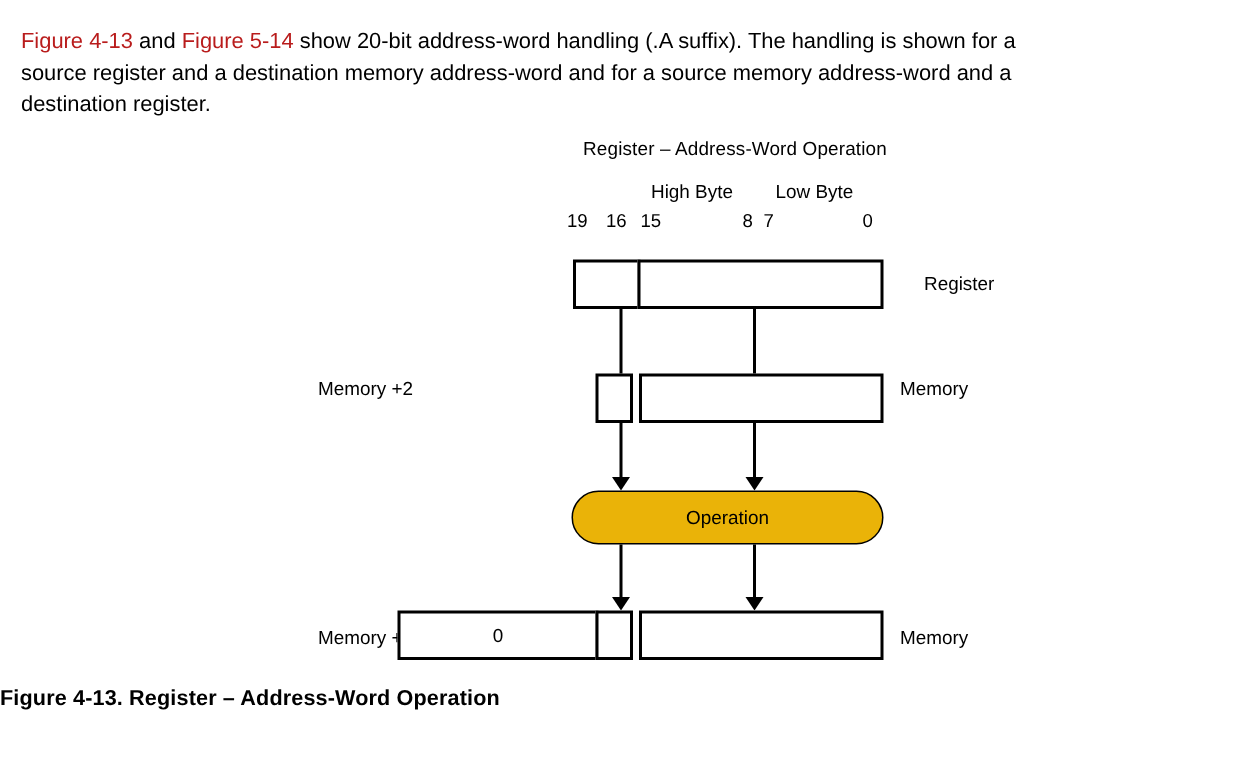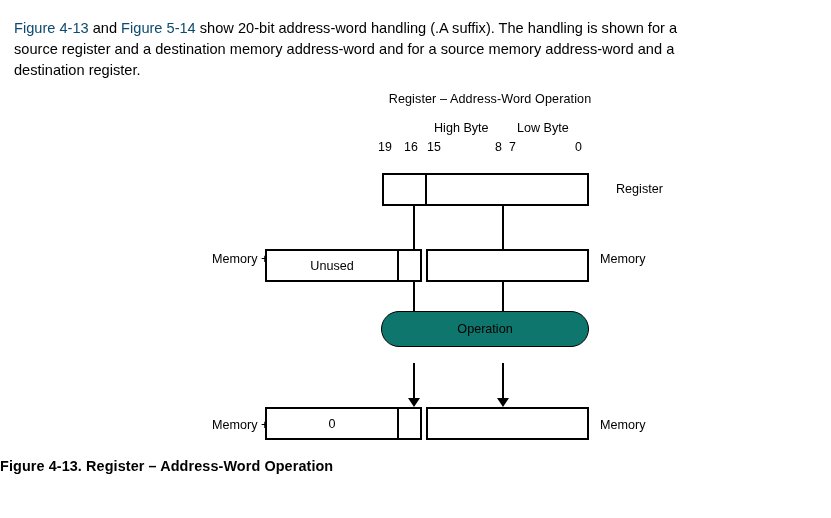--- a/index.html
+++ b/index.html
@@ -37,21 +37,21 @@
     left: 14px;
     top: 18px;
     width: 860px;
     font-size: 14.6px;
     line-height: 21px;
     color: #000000;
     white-space: nowrap;
   }
   .paragraph .line { white-space: nowrap; }
   .link {
-    color: #0c4a6e;
+    color: #b91c1c;
     margin-top: 11px;
   }
 
   
   .diagram {
     position: absolute;
     left: 0;
     top: 92px;
     width: 831px;
     height: 400px;
@@ -131,27 +131,27 @@
 
   
   .mem2-zero  { left: 265px; top: 315px; width: 134px; height: 33px; }
   .mem2-small { left: 397px; top: 315px; width: 25px; height: 33px; }
   .mem2-wide  { left: 426px; top: 315px; width: 163px; height: 33px; }
 
   
   .operation {
     position: absolute;
     left: 381px;
-    top: 219px;
+    top: 235px;
     width: 208px;
     height: 36px;
     border: 1.6px solid #000000;
     border-radius: 18px;
     box-sizing: border-box;
-    background: #0f766e;
+    background: #eab308;
   }
   .operation-label {
     position: absolute;
     width: 100%;
     top: 50%;
     transform: translateY(-50%);
     text-align: center;
     font-size: 12.6px;
   }
 
@@ -230,23 +230,20 @@
   </div>
   <div class="box reg-seg-lo">
     <span class="box-label"></span>
   </div>
   <div class="side-label label-register">Register</div>
 
   <div class="vline v-left-a"></div>
   <div class="vline v-right-a"></div>
 
   <div class="side-label label-mem2-left-1">Memory +2</div>
-  <div class="box mem1-unused">
-    <span class="box-label">Unused</span>
-  </div>
   <div class="box mem1-small">
     <span class="box-label"></span>
   </div>
   <div class="box mem1-wide">
     <span class="box-label"></span>
   </div>
   <div class="side-label label-memory-1">Memory</div>
 
   <div class="vline v-left-b"></div>
   <div class="vline v-right-b"></div>

